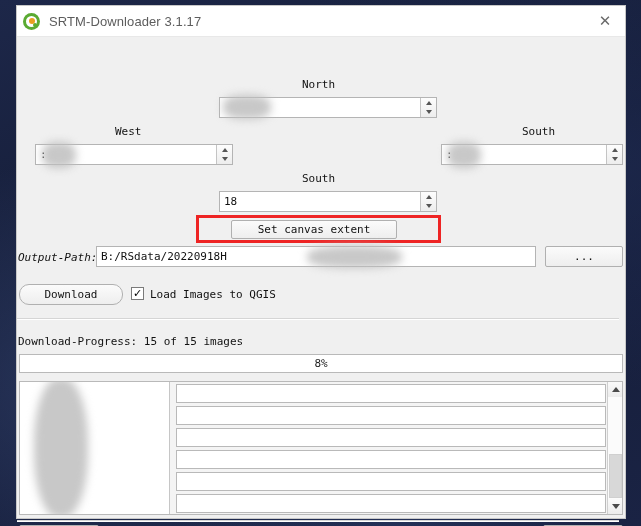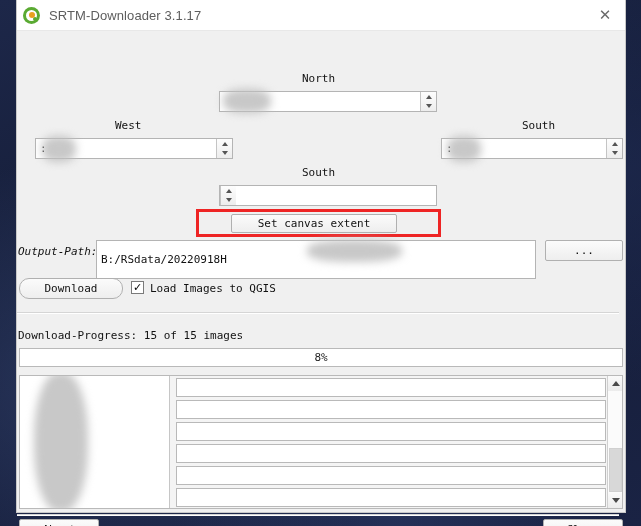--- a/index.html
+++ b/index.html
@@ -17,21 +17,21 @@
   #desktop {
     position: absolute; inset: 0;
     background:
       radial-gradient(ellipse at 18% 72%, rgba(60,78,128,.55) 0%, rgba(0,0,0,0) 42%),
       radial-gradient(ellipse at 62% 96%, rgba(48,64,112,.5) 0%, rgba(0,0,0,0) 40%),
       radial-gradient(ellipse at 92% 30%, rgba(36,50,96,.45) 0%, rgba(0,0,0,0) 45%),
       linear-gradient(160deg,#1d2749 0%,#141c36 45%,#1a2344 100%);
   }
   #window {
     position: absolute;
-    left: 17px; top: 0px;
+    left: 17px; top: 6px;
     width: 608px; height: 512px;
     background: #86efac;
     box-shadow: 0 0 0 1px #c8c8c8;
   }
   
   #titlebar {
     height: 31px;
     background: #ffffff;
     display: flex; align-items: center;
     border-bottom: 1px solid #e8e8e8;
@@ -293,31 +293,32 @@
       <div class="val">:</div>
       <div class="btns">
         <div class="up"></div>
         <div class="dn"></div>
       </div>
     </div>
     <div class="blur" style="left:430px; top:105px; width:34px; height:26px;"></div>
 
     <div class="abs lbl" style="left:285px; top:135px;">South</div>
     <div class="abs spin" style="left:202px; top:154px; width:218px;">
+      <div class="val">18</div>
       <div class="btns">
         <div class="up"></div>
         <div class="dn"></div>
       </div>
     </div>
 
     <div class="abs btn" style="left:214px; top:183px; width:166px; height:19px;">Set canvas extent</div>
     <div class="abs" id="red-box" style="left:179px; top:178px; width:245px; height:28px;"></div>
 
     <div class="abs lbl" style="left:1px; top:214px;font-style:italic;">Output-Path:</div>
-    <div class="abs field" style="left:79px; top:209px; width:440px; height:39px;">B:/RSdata/20220918H</div>
+    <div class="abs field" style="left:79px; top:209px; width:440px; height:21px;">B:/RSdata/20220918H</div>
     <div class="blur" style="left:290px; top:209px; width:95px; height:22px;"></div>
     <div class="abs btn" style="left:528px; top:209px; width:78px; height:21px;">...</div>
 
     <div class="abs btn" style="left:2px; top:247px; width:104px; height:21px;border-radius:10px;">Download</div>
     <div class="abs cbox" style="left:114px; top:250px;">✓</div>
     <div class="abs lbl" style="left:133px; top:251px;">Load Images to QGIS</div>
 
     <div class="abs hr" style="left:0px; top:281px; width:602px;"></div>
 
     <div class="abs lbl" style="left:1px; top:298px;">Download-Progress: 15 of 15 images</div>

